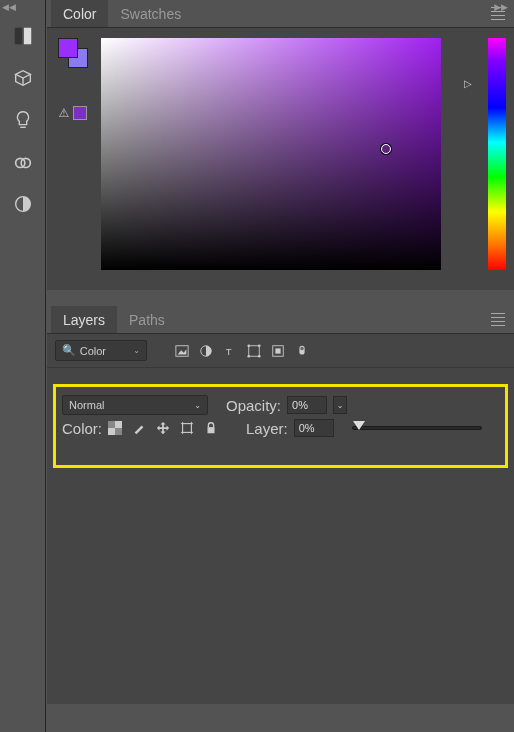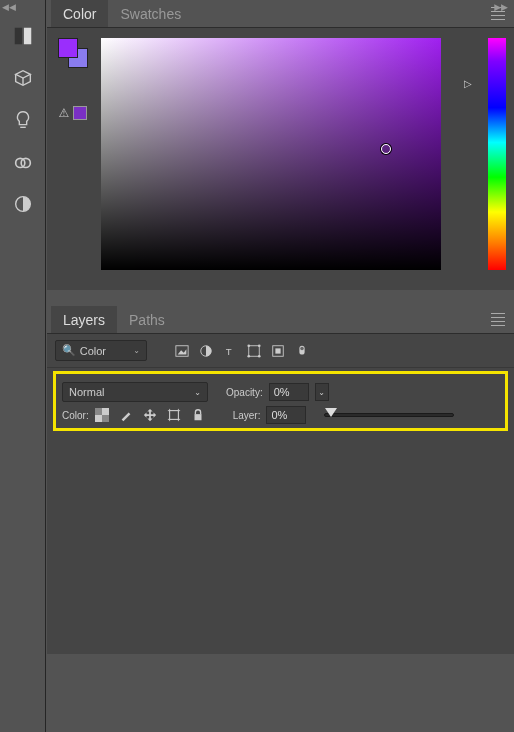--- a/index.html
+++ b/index.html
@@ -31,25 +31,25 @@
 .hue-strip{width:18px;height:232px;margin-left:14px;background:linear-gradient(to bottom,#ff00ff 0%,#8000ff 10%,#0000ff 30%,#00ffff 45%,#00ff00 60%,#ffff00 75%,#ff8000 88%,#ff0000 100%)}
 .hue-arrow{position:absolute;left:-10px;color:#ccc;font-size:10px}
 .hue-wrap{position:relative}
 .spacer{height:16px;background:#535353}
 .layers-section{background:#454545}
 .layer-toolbar{display:flex;align-items:center;gap:6px;padding:6px 8px;border-bottom:1px solid #383838}
 .kind-select{display:flex;align-items:center;gap:4px;background:#3a3a3a;border:1px solid #2a2a2a;padding:3px 6px;width:92px;cursor:pointer;border-radius:2px}
 .kind-select .chev{margin-left:auto;font-size:8px;color:#aaa}
 .lt-icon{width:18px;height:18px;display:flex;align-items:center;justify-content:center;color:#ccc;cursor:pointer}
 .lt-icon svg{width:14px;height:14px;fill:#ccc}
-.highlight-box{border:3px solid #f5e400;margin:3px 6px;padding:4px 6px 0;position:relative}
+.highlight-box{border:3px solid #f5e400;margin:16px 6px;padding:4px 6px 24px;position:relative}
 .hb-row{display:flex;align-items:center;gap:6px;margin:4px 0}
 .blend-select{display:flex;align-items:center;background:#3a3a3a;border:1px solid #2a2a2a;padding:3px 6px;width:146px;cursor:pointer;border-radius:2px}
 .blend-select .chev{margin-left:auto;font-size:8px}
-.small-label{color:#ccc;font-size:10px}
+.small-label{color:#ccc;font-size:15px}
 .pct-input{background:#3a3a3a;border:1px solid #2a2a2a;width:40px;padding:2px 4px;color:#ddd;font-size:11px;text-align:left}
 .drop-btn{background:#3a3a3a;border:1px solid #2a2a2a;width:14px;height:18px;display:flex;align-items:center;justify-content:center;font-size:8px;cursor:pointer}
 .lock-icons{display:flex;align-items:center;gap:10px}
 .lock-icons .li{width:14px;height:14px;display:flex;align-items:center;justify-content:center}
 .slider{position:relative;width:130px;height:4px;background:#2a2a2a;border:1px solid #1a1a1a;border-top-color:#1a1a1a;border-radius:2px}
 .slider-thumb{position:absolute;left:0;top:-6px;width:0;height:0;border-left:6px solid transparent;border-right:6px solid transparent;border-top:9px solid #ddd}
 .layer-list{background:#454545}
 .layer-row{display:flex;align-items:center;height:36px;background:#5a5a5a;border-top:1px solid #3a3a3a;border-bottom:1px solid #3a3a3a;padding:0 8px;gap:10px}
 .eye{width:14px;height:14px}
 .thumb{width:42px;height:28px;background:#fff;border:1px solid #222;box-shadow:0 0 0 1px #888}

